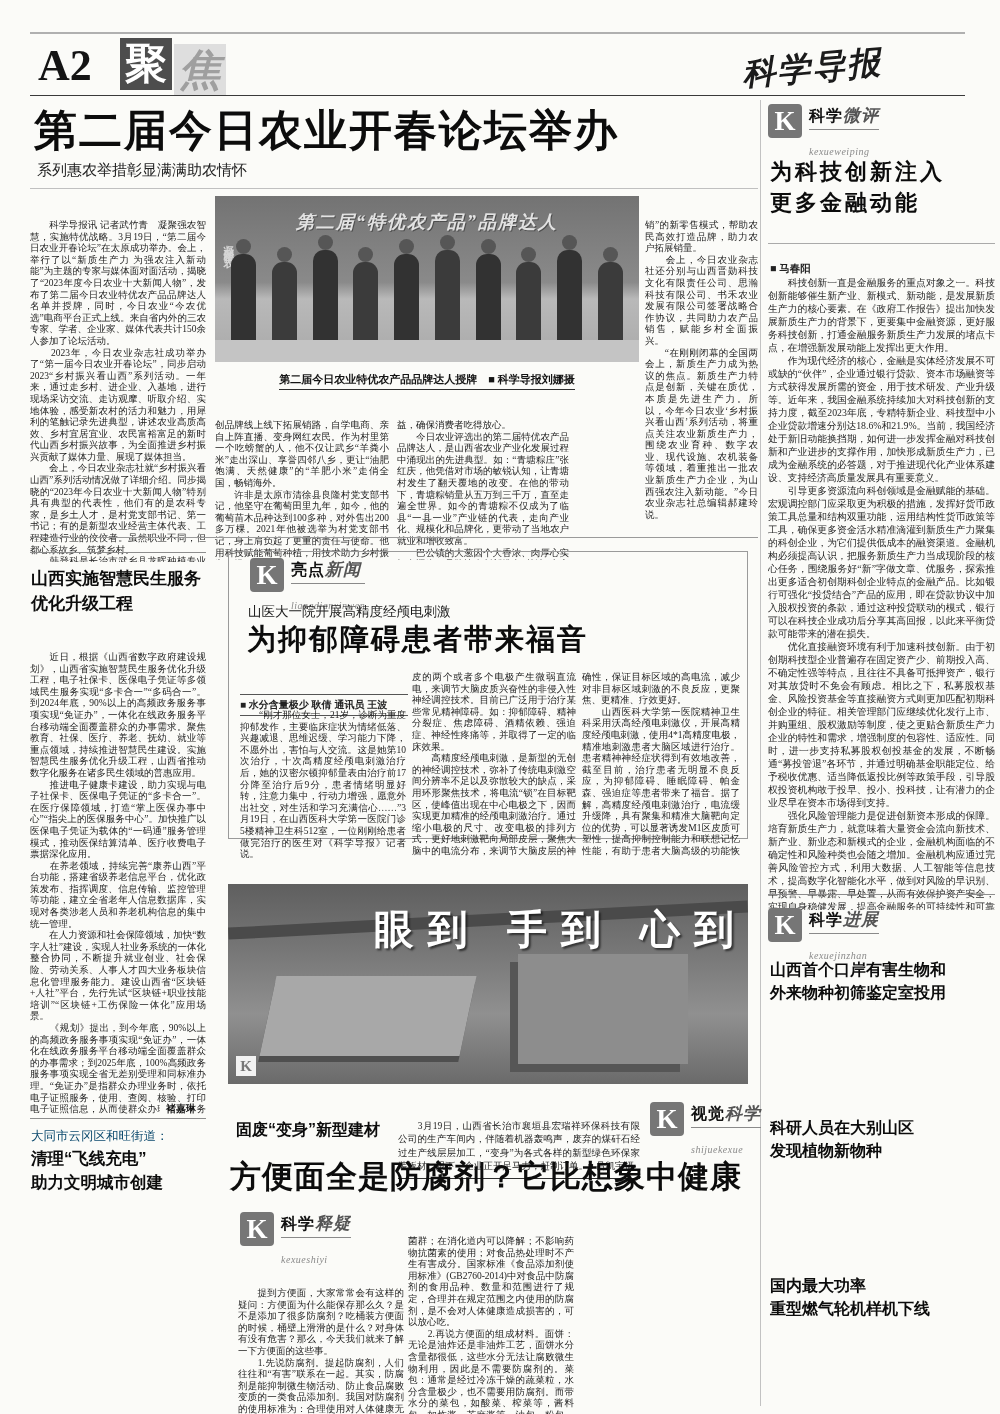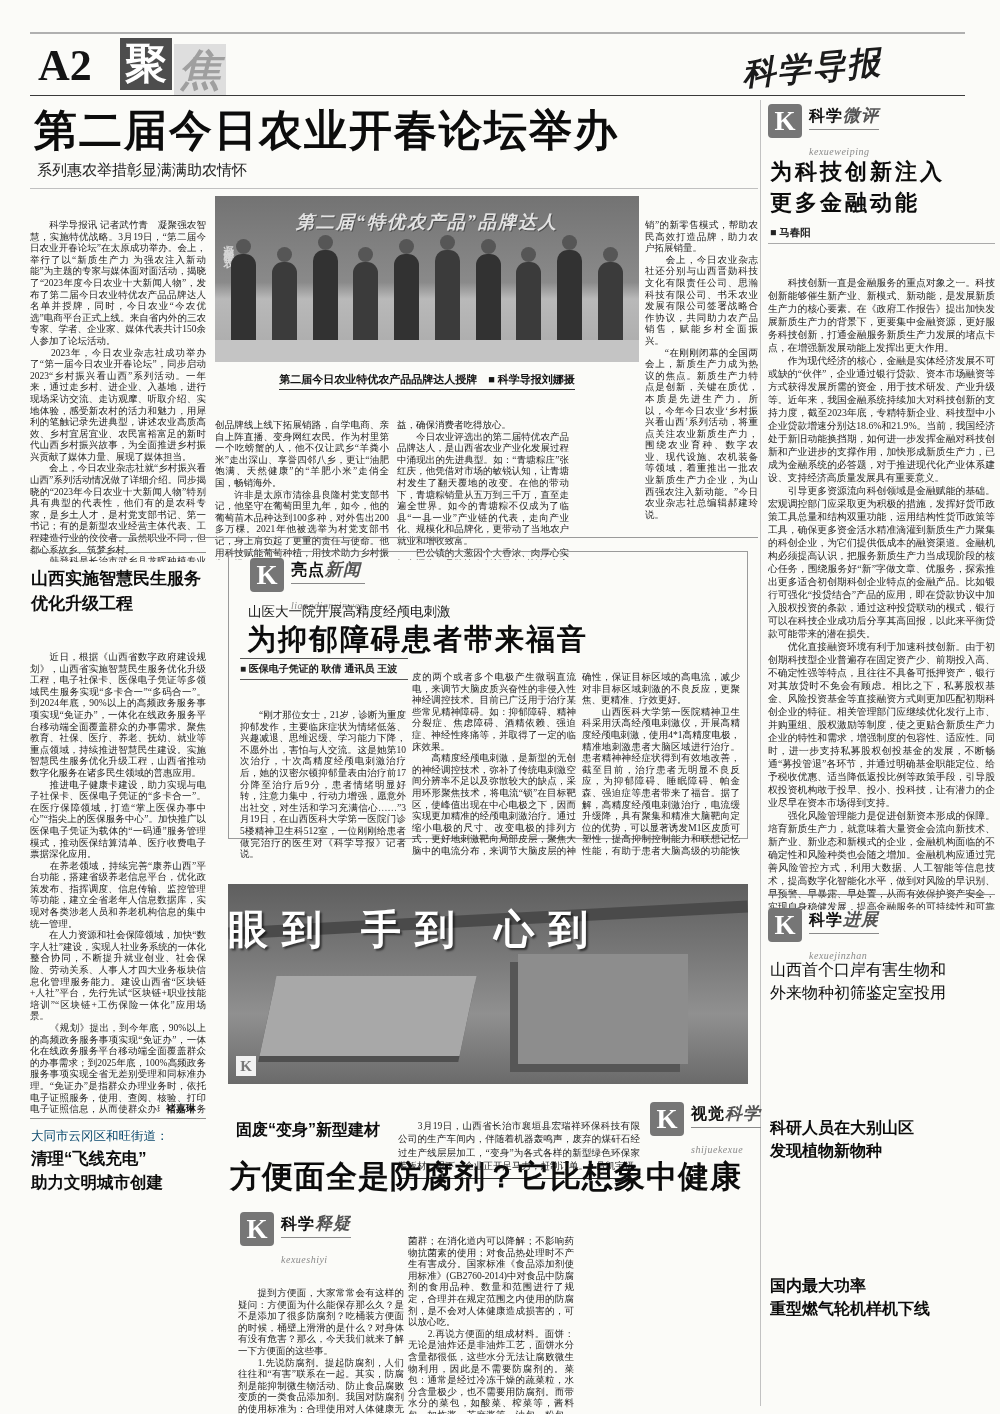--- a/index.html
+++ b/index.html
@@ -7,21 +7,21 @@
   #page {
     position:relative; width:1000px; height:1414px; margin:0 auto;
     background:#fbfbf8; overflow:hidden; color:#141414;
     font-family:"Liberation Serif","DejaVu Serif",serif;
   }
   .abs { position:absolute; }
   .hl { font-family:"Liberation Sans","DejaVu Sans",sans-serif; font-weight:900; color:#0c0c0c; }
   .rule { background:#9a9a9a; }
   .bt { font-size:9.5px; line-height:11.6px; text-align:justify; color:#1c1c1c;
         white-space:pre-line; overflow:hidden;margin-top:24px; }
-  .byline { font-family:"Liberation Sans","DejaVu Sans",sans-serif; font-weight:bold; font-size:10.5px; color:#222; }
+  .byline { font-family:"Liberation Sans","DejaVu Sans",sans-serif; font-weight:bold; font-size:10.5px; color:#222;margin-top:36px; }
   .author { font-weight:bold; font-family:"Liberation Sans","DejaVu Sans",sans-serif; font-size:10px; }
   
   .kbrand { display:flex; align-items:flex-start; }
   .kbox { width:34px; height:34px; background:#767676; color:#fff; border-radius:4px;
           font-family:"Liberation Serif",serif; font-weight:bold; font-size:27px;
           display:flex; align-items:center; justify-content:center; flex:0 0 auto; }
   .kright { margin-left:7px; }
   .klabel { font-family:"Liberation Sans",sans-serif; font-weight:bold; font-size:16px; color:#111; letter-spacing:1px; white-space:nowrap; }
   .klabel .styl { font-family:Liberation Serif, serif; font-style:italic; font-weight:bold; color:#555; font-size:17px; }
   .kpinyin { font-family:"Liberation Serif",serif; font-style:italic; font-size:10px; color:#8a8a8a;
@@ -46,21 +46,21 @@
   .fig::before { content:""; position:absolute; top:-15px; left:5px; width:15px; height:15px;
                  border-radius:50%; background:#565656; }
   .fig:nth-child(2n){ height:78px; background:#3b3b3b; }
   .fig:nth-child(3n){ height:90px; }
   .stage { position:absolute; bottom:0; left:0; right:0; height:22px; background:#c4c4c4; }
   
   #photo2 { background:linear-gradient(180deg,#5f5f5f 0%,#787878 35%,#909090 65%,#6a6a6a 100%); overflow:hidden; }
   #photo2 .machine1 { position:absolute; left:40px; top:92px; width:200px; height:80px; background:#a8a8a8; box-shadow:0 6px 0 #4f4f4f; transform:skewX(-12deg); }
   #photo2 .machine2 { position:absolute; right:60px; top:70px; width:170px; height:110px; background:#8d8d8d; box-shadow:-8px 8px 0 #565656; }
   #photo2 .pipe { position:absolute; left:0; right:0; top:30px; height:12px; background:#4a4a4a; transform:rotate(-3deg); }
-  #photo2 .overlay { position:absolute; top:18px; left:0; right:0; text-align:left;
+  #photo2 .overlay { position:absolute; top:18px; left:0; right:0; text-align:right;
                      font-family:"Liberation Sans",sans-serif; font-weight:900; font-size:40px;
                      color:#fff; letter-spacing:14px; text-shadow:2px 2px 2px rgba(0,0,0,.55); }
   #photo2 .kmark { position:absolute; left:8px; bottom:8px; width:20px; height:20px; background:#f2f2f2;
                    color:#777; font-weight:bold; font-size:15px; display:flex; align-items:center; justify-content:center; }
   .capline { border-bottom:1px solid #2e2e2e; padding-bottom:4px; }
   .relblock { position:relative; }
   .auth-br { position:absolute; right:10px; bottom:0; background:#fbfbf8; padding-left:6px; }
 </style>
 </head>
 <body>
@@ -138,21 +138,21 @@
   <div class="abs" style="left:228px;top:551px;width:520px;height:288px;border:1px solid #9a9a9a"></div>
   <div class="abs kbrand" style="left:244px;top:558px;background:#fbfbf8;padding:0 6px">
     <div class="kbox">K</div>
     <div class="kright">
       <div class="klabel"><span>亮点</span><span class="styl">新闻</span></div>
       <div class="kpinyin">liangdianxinwen</div>
     </div>
   </div>
   <div class="abs" style="left:248px;top:603px;font-size:13.5px;font-family:'Liberation Sans',sans-serif;color:#1a1a1a">山医大一院开展高精度经颅电刺激</div>
   <div class="abs hl" style="left:247px;top:620px;font-size:29px;letter-spacing:2px">为抑郁障碍患者带来福音</div>
-  <div class="abs byline" style="left:240px;top:658px;width:168px;font-size:10px;border-top:1px solid #555;border-bottom:1px solid #555;padding:3px 0">■ 医保电子凭证的 耿倩 通讯员 王波</div>
+  <div class="abs byline" style="left:240px;top:658px;width:168px;font-size:10px;border-top:1px solid #555;border-bottom:1px solid #555;padding:3px 0">■ 水分含量极少 耿倩 通讯员 王波</div>
   <div class="abs bt" style="left:240px;top:686px;width:166px;height:148px">　　“刚才那位女士，21岁，诊断为重度抑郁发作，主要临床症状为情绪低落、兴趣减退、思维迟缓、学习能力下降，不愿外出，害怕与人交流。这是她第10次治疗，十次高精度经颅电刺激治疗后，她的汉密尔顿抑郁量表由治疗前17分降至治疗后9分，患者情绪明显好转，注意力集中，行动力增强，愿意外出社交，对生活和学习充满信心……”3月19日，在山西医科大学第一医院门诊5楼精神卫生科512室，一位刚刚给患者做完治疗的医生对《科学导报》记者说。
 　　经颅直流电刺激是一种通过置于头</div>
   <div class="abs bt" style="left:412px;top:648px;width:164px;height:186px">皮的两个或者多个电极产生微弱直流电，来调节大脑皮质兴奋性的非侵入性神经调控技术。目前已广泛用于治疗某些常见精神障碍。如：抑郁障碍、精神分裂症、焦虑障碍、酒精依赖、强迫症、神经性疼痛等，并取得了一定的临床效果。
 　　高精度经颅电刺激，是新型的无创的神经调控技术，弥补了传统电刺激空间分辨率不足以及弥散较大的缺点，采用环形聚焦技术，将电流“锁”在目标靶区，使峰值出现在中心电极之下，因而实现更加精准的经颅电刺激治疗。通过缩小电极的尺寸、改变电极的排列方式，更好地刺激靶向局部皮层，聚焦大脑中的电流分布，来调节大脑皮层的神经活性，提高刺激的精</div>
   <div class="abs bt" style="left:582px;top:648px;width:158px;height:186px">确性，保证目标区域的高电流，减少对非目标区域刺激的不良反应，更聚焦、更精准、疗效更好。
 　　山西医科大学第一医院精神卫生科采用沃高经颅电刺激仪，开展高精度经颅电刺激，使用4*1高精度电极，精准地刺激患者大脑区域进行治疗。患者精神神经症状得到有效地改善，截至目前，治疗患者无明显不良反应，为抑郁障碍、睡眠障碍、帕金森、强迫症等患者带来了福音。据了解，高精度经颅电刺激治疗，电流缓升缓降，具有聚集和精准大脑靶向定位的优势，可以显著诱发M1区皮质可塑性，提高抑制控制能力和联想记忆性能，有助于患者大脑高级的功能恢复，提高生活质量。</div>
 
   <div class="abs" id="photo2" style="left:228px;top:884px;width:520px;height:200px">
     <div class="pipe"></div>
     <div class="machine1"></div>
@@ -205,21 +205,21 @@
 
   <div class="abs rule" style="left:768px;top:894px;width:227px;height:1px;background:#8d8d8d"></div>
   <div class="abs kbrand" style="left:768px;top:908px">
     <div class="kbox">K</div>
     <div class="kright">
       <div class="klabel"><span>科学</span><span class="styl">进展</span></div>
       <div class="kpinyin">kexuejinzhan</div>
     </div>
   </div>
 
-  <div class="abs hl" style="left:770px;top:958px;width:227px;font-size:16px;line-height:23px;white-space:pre-line;font-weight:400">山西首个口岸有害生物和
+  <div class="abs hl" style="left:770px;top:958px;width:227px;font-size:16px;line-height:23px;white-space:pre-line;font-weight:700">山西首个口岸有害生物和
 外来物种初筛鉴定室投用</div>
 
   <div class="abs hl" style="left:770px;top:1116px;width:227px;font-size:16px;line-height:23px;white-space:pre-line;font-weight:700">科研人员在大别山区
 发现植物新物种</div>
 
   <div class="abs hl" style="left:770px;top:1274px;width:227px;font-size:16px;line-height:23px;white-space:pre-line;font-weight:700">国内最大功率
 重型燃气轮机样机下线</div>
 
 </div>
 

